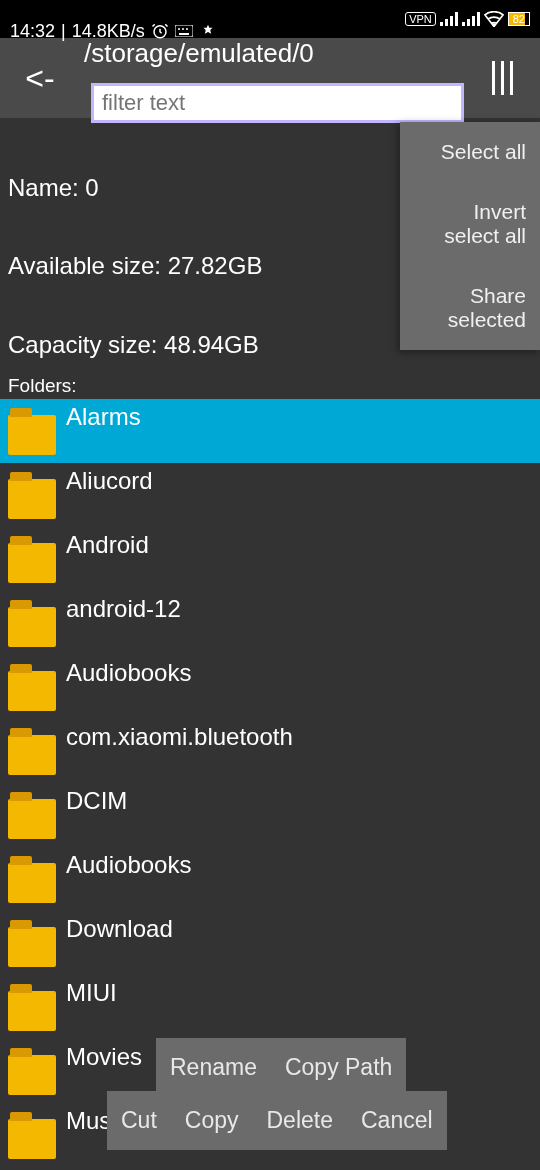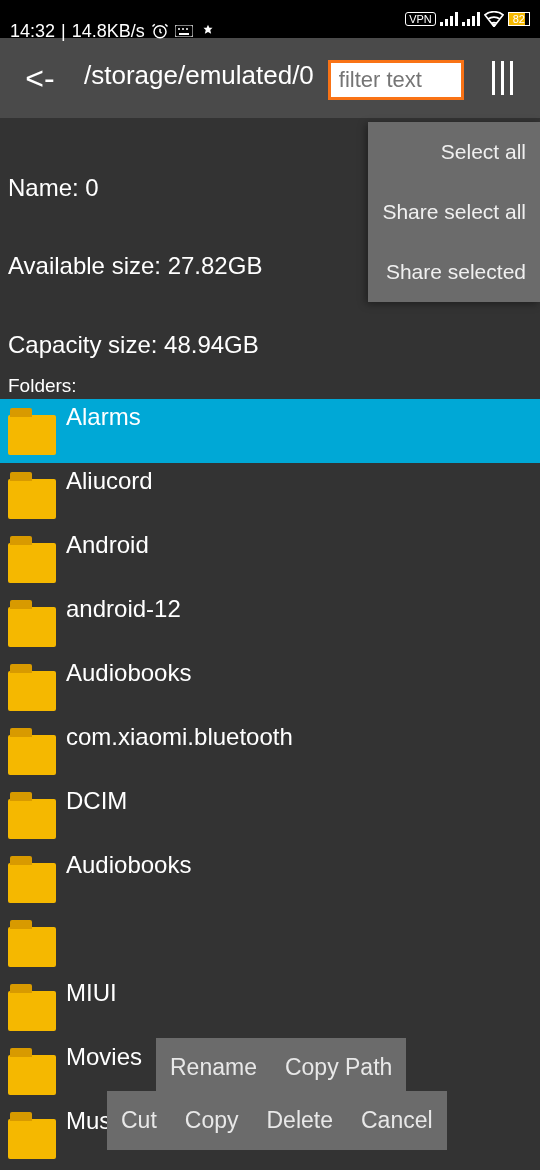--- a/index.html
+++ b/index.html
@@ -35,30 +35,31 @@
       padding: 0 8px 0 0;
     }
     .back-btn {
       width: 80px;
       display: flex;
       align-items: center;
       justify-content: center;
       font-size: 32px;
       height: 100%;
     }
-    .toolbar-center { flex: 1; display: flex; flex-direction: row; gap: 14px; padding-top: 4px;}
+    .toolbar-center { flex: 1; display: flex; flex-direction: column; gap: 14px; padding-top: 4px;}
     .path-text { font-size: 26px; color: #ffffff; padding-left: 4px; }
     .filter-wrap {
-      border: 3px solid #f97316;
+      border: 3px solid #c4b5fd;
       background: #ffffff;
       height: 40px;
       display: flex;
       align-items: center;
       padding: 0 8px;
       margin-right: 8px;
+      margin-left: 11px;
     }
     .filter-input {
       border: none;
       outline: none;
       background: transparent;
       font-size: 22px;
       color: #888;
       width: 100%;
     }
     .menu-btn {
@@ -102,21 +103,21 @@
       height: 9px;
       background: #d89a00;
       border-radius: 2px 2px 0 0;
     }
     .folder-name { font-size: 24px; align-self: flex-start; padding-top: 4px; }
     
     .dropdown-menu {
       position: absolute;
       top: 122px;
       right: 0;
-      width: 172px;
+      width: 140px;
       background: #6b6b6b;
       box-shadow: -2px 2px 8px rgba(0,0,0,0.4);
     }
     .dropdown-item {
       padding: 18px 14px;
       font-size: 21px;
       text-align: right;
       color: #f0f0f0;
     }
     
@@ -263,20 +264,21 @@
     <div class="folder-item">
       <div class="folder-icon"></div>
       <div class="folder-name">DCIM</div>
     </div>
     <div class="folder-item">
       <div class="folder-icon"></div>
       <div class="folder-name">Audiobooks</div>
     </div>
     <div class="folder-item">
       <div class="folder-icon"></div>
+      <div class="folder-name">Download</div>
     </div>
     <div class="folder-item">
       <div class="folder-icon"></div>
       <div class="folder-name">MIUI</div>
     </div>
     <div class="folder-item">
       <div class="folder-icon"></div>
       <div class="folder-name">Movies</div>
     </div>
     <div class="folder-item">
@@ -288,21 +290,21 @@
       <div class="folder-name">my_stuff</div>
     </div>
     <div class="folder-item">
       <div class="folder-icon"></div>
       <div class="folder-name">Not</div>
     </div>
   </div>
 
 <div class="dropdown-menu">
   <div class="dropdown-item">Select all</div>
-  <div class="dropdown-item">Share select all</div>
+  <div class="dropdown-item">Invert select all</div>
   <div class="dropdown-item">Share selected</div>
 </div>
 
 <div class="action-bar-top">
   <div class="action-btn">Rename</div>
   <div class="action-btn">Copy Path</div>
 </div>
 
 <div class="action-bar-bottom">
   <div class="action-btn">Cut</div>

